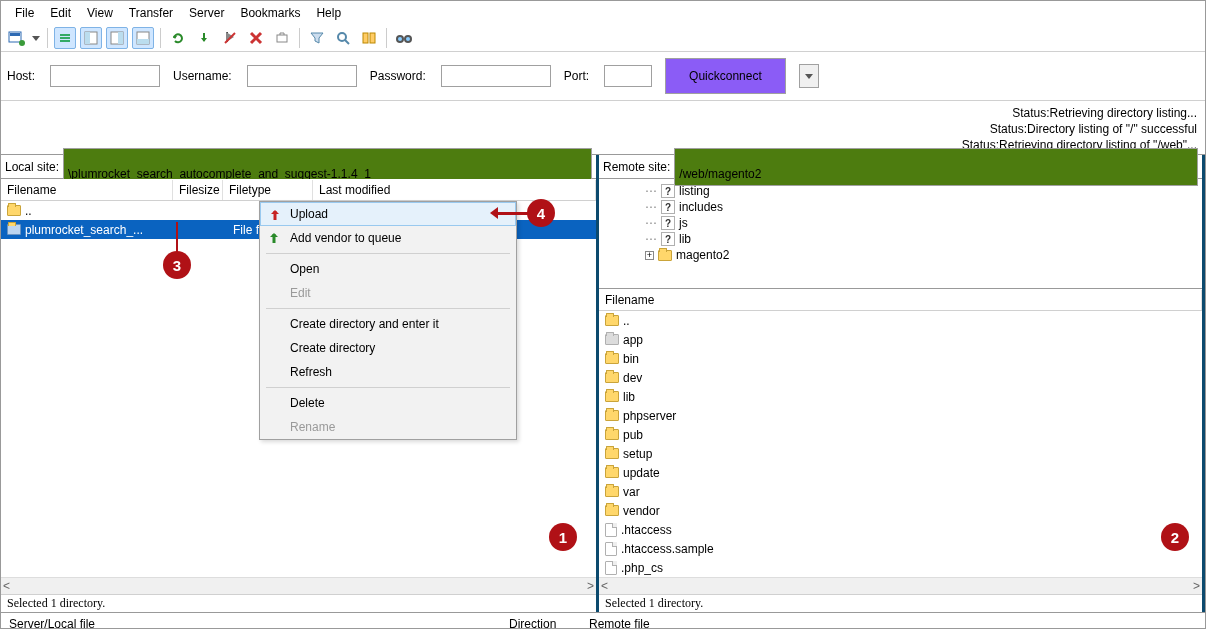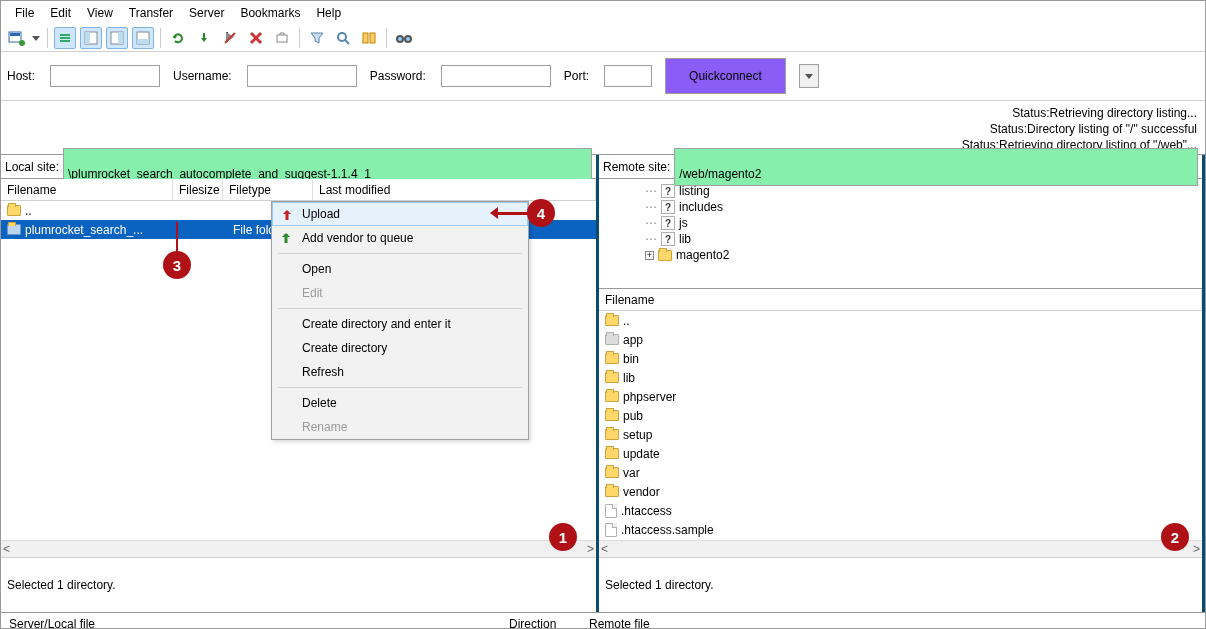--- a/index.html
+++ b/index.html
@@ -16,34 +16,34 @@
   .qcdrop { border:1px solid #a0a0a0; background:#f0f0f0; width:20px; height:24px; display:flex; align-items:center; justify-content:center;}
   .statuslog { padding:4px 8px; border-bottom:1px solid #999; height:54px; overflow:hidden;}
   .statuslog div { line-height:1.35;text-align:right;}
   .statuslog .lab { display:inline-block; width:72px;}
   .panes { display:flex; height:458px; border-bottom:1px solid #999;}
   .pane { display:flex; flex-direction:column; border-right:3px solid #0c4a6e;}
   .pane.left { width:598px;}
   .pane.right { flex:1;}
   .sitebar { display:flex; align-items:center; border-bottom:1px solid #999; padding:2px 4px; height:24px;}
   .sitebar label{ margin-right:4px;}
-  .sitebar .path { flex:1; border:1px solid #a0a0a0; height:18px; padding:18px 4px; background:#86efac;}
+  .sitebar .path { flex:1; border:1px solid #a0a0a0; height:18px; padding:18px 4px; background:#4d7c0f;}
   .tree { border-bottom:1px solid #999; padding:4px 6px; overflow:hidden;}
   .tree.right{ height:110px;}
   .tree .node{ display:flex; align-items:center; gap:4px; padding:1px 0; padding-left:40px;}
   .cols { display:flex; border-bottom:1px solid #d0d0d0; background:#fff; height:22px; align-items:center;}
   .cols .col { padding:3px 6px; border-right:1px solid #e0e0e0; white-space:nowrap;}
   .list { flex:1; overflow:auto; position:relative;}
   .row { display:flex; align-items:center; height:19px; padding:0 6px; gap:4px;}
   .row.sel { background:#0a63c0; color:#fff;}
-  .footer { padding:20px 6px; border-top:1px solid #d0d0d0;}
+  .footer { padding:1px 6px; border-top:1px solid #d0d0d0;font-family:Liberation Serif, serif;}
   .bottombar { display:flex; padding:4px 8px;}
   .bottombar .c1{ width:500px;}
   .bottombar .c2{ width:80px;}
-  .contextmenu { position:absolute; left:270px; top:200px; width:258px; background:#f2f2f2; border:1px solid #a0a0a0; box-shadow:2px 2px 4px rgba(0,0,0,.15); z-index:50;}
+  .contextmenu { position:absolute; left:258px; top:200px; width:258px; background:#f2f2f2; border:1px solid #a0a0a0; box-shadow:2px 2px 4px rgba(0,0,0,.15); z-index:50;}
   .contextmenu .mi{ display:flex; align-items:center; gap:8px; padding:5px 10px 5px 30px; position:relative;}
   .contextmenu .mi.hover{ background:#e5f1fb; border:1px solid #99c9ef; padding:4px 9px 4px 29px;}
   .contextmenu .mi.disabled{ color:#9a9a9a;}
   .contextmenu .msep{ height:1px; background:#d0d0d0; margin:3px 6px;}
   .contextmenu .micon{ position:absolute; left:6px; top:4px; width:16px; height:16px;}
   .badge { position:absolute; width:28px; height:28px; border-radius:50%; background:#b01116; color:#fff; font-weight:bold; display:flex; align-items:center; justify-content:center; font-size:15px; z-index:60;}
   .arrow { position:absolute; height:2px; background:#b01116; z-index:55;}
   .arrowhead { position:absolute; width:0; height:0; border-top:6px solid transparent; border-bottom:6px solid transparent; z-index:56;}
   
   .ficon{ width:14px; height:11px; background:#ffd76b; border:1px solid #caa43a; border-radius:1px; position:relative; display:inline-block;}
@@ -267,20 +267,24 @@
         <div class="row">
           <span class="ficon grey"></span>
           <span>app</span>
         </div>
         <div class="row">
           <span class="ficon"></span>
           <span>bin</span>
         </div>
         <div class="row">
           <span class="ficon"></span>
+          <span>dev</span>
+        </div>
+        <div class="row">
+          <span class="ficon"></span>
           <span>lib</span>
         </div>
         <div class="row">
           <span class="ficon"></span>
           <span>phpserver</span>
         </div>
         <div class="row">
           <span class="ficon"></span>
           <span>pub</span>
         </div>

